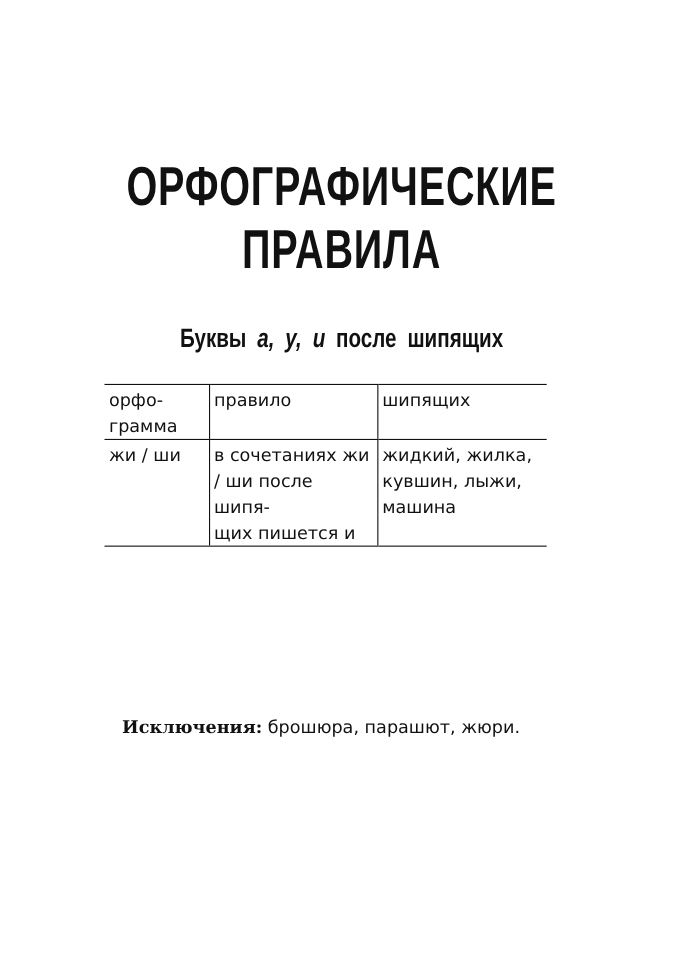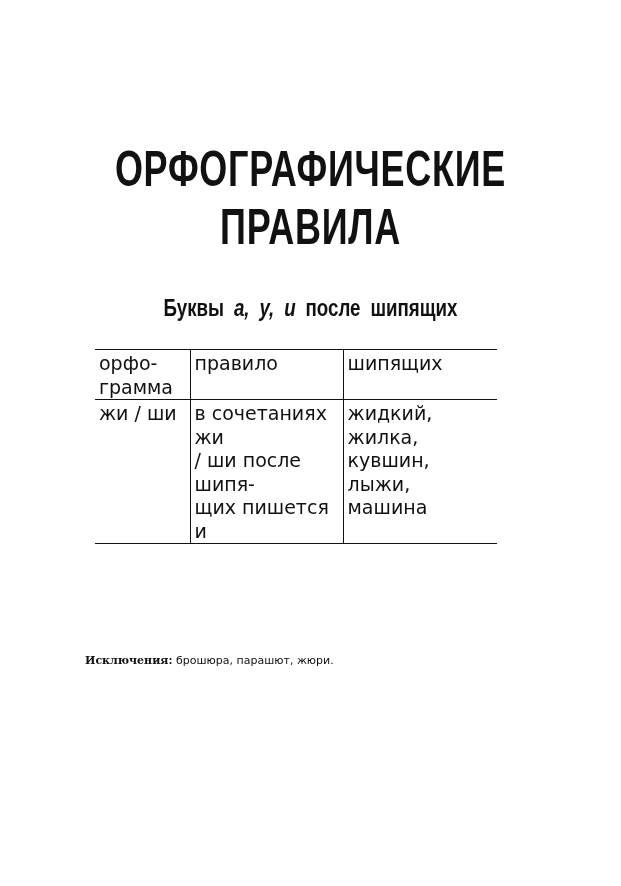--- a/index.html
+++ b/index.html
@@ -17,37 +17,37 @@
       text-align: center;
       font-family: "Liberation Sans", sans-serif;
       font-weight: bold; font-size: 24px; line-height: 30px;
       transform: scaleX(0.78); transform-origin: center top;
       word-spacing: 6px;
     }
     .subtitle i { font-style: italic; }
     table.rules {
       position: absolute; left: 95px; top: 349px;
       width: 402px; border-collapse: collapse;
-      font-family: "DejaVu Sans", sans-serif; font-size: 19px; line-height: 23.5px;
+      font-family: "DejaVu Sans", sans-serif; font-size: 16px; line-height: 23.5px;
       table-layout: fixed;
     }
     table.rules td {
       vertical-align: top; padding: 2px 4px 0 4px;
       border-top: 1px solid #111; border-bottom: 1px solid #111;
     }
     table.rules td + td { border-left: 1px solid #111; margin-top: 17px; }
     table.rules col.c1 { width: 95px; }
     table.rules col.c2 { width: 153px; }
     table.rules col.c3 { width: 154px; }
     tr.head td { height: 47px; }
     tr.body td { height: 69px; }
     b { font-weight: normal; }
     .exceptions {
-      position: absolute; left: 85px; top: 650px;
-      font-family: "DejaVu Sans", sans-serif; font-size: 11px; line-height: 22px;
+      position: absolute; left: 111px; top: 650px;
+      font-family: "DejaVu Sans", sans-serif; font-size: 16px; line-height: 22px;
     }
     .exceptions .label { font-family: "DejaVu Serif", serif; font-weight: bold; }
   </style>
 </head>
 <body>
 
 <div class="title">
   <div>ОРФОГРАФИЧЕСКИЕ</div>
   <div>ПРАВИЛА</div>
 </div>

